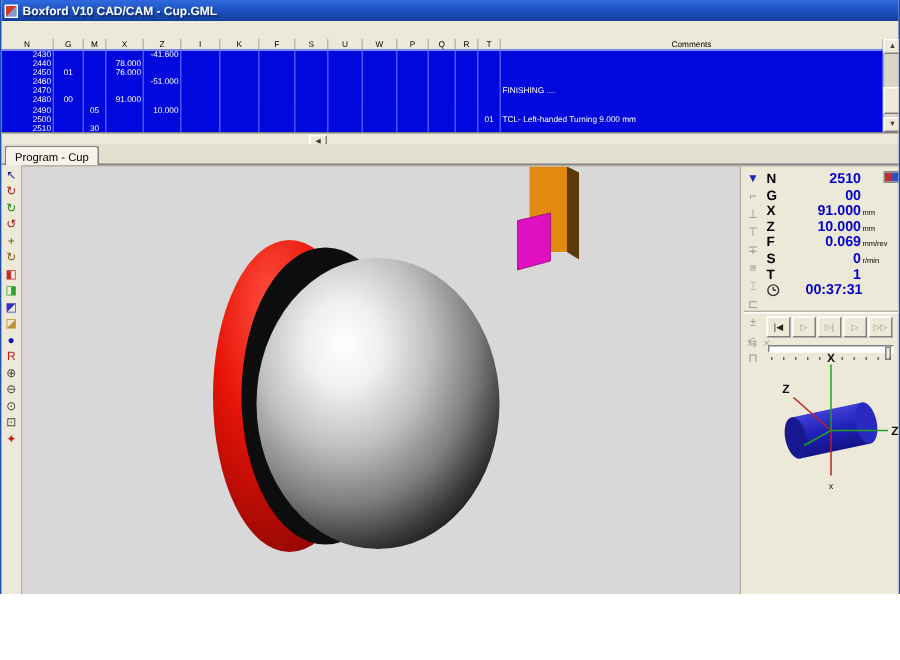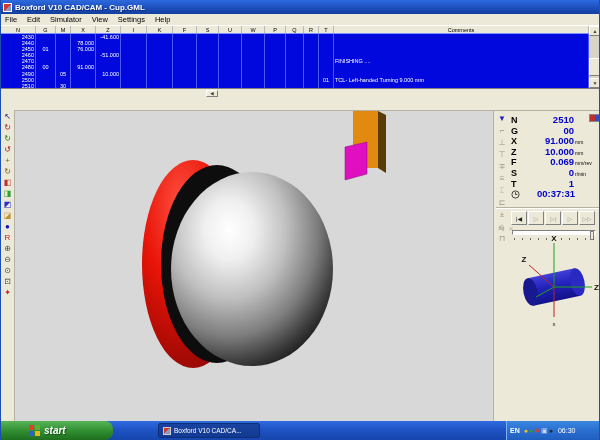--- a/index.html
+++ b/index.html
@@ -1,16 +1,16 @@
 <!DOCTYPE html>
 <html><head>
 <meta charset="utf-8">
 <style>
   html,body{margin:0;padding:0;}
-  #app{position:relative;width:600px;height:440px;overflow:hidden;
+  #app{position:relative;width:600px;height:396px;overflow:hidden;
        font-family:"Liberation Sans",sans-serif;background:#ece9d8;
        border-left:1px solid #1c4fb0;border-right:1px solid #1c4fb0;box-sizing:border-box;}
   
   .titlebar{position:absolute;left:0;top:0;width:600px;height:14px;
     background:linear-gradient(180deg,#2e6adf 0%,#1d50bd 55%,#123f9e 100%);
     display:flex;align-items:center;gap:3px;padding-left:2px;box-sizing:border-box;}
   .app-icon{width:9px;height:9px;background:linear-gradient(135deg,#d23b2a 50%,#8899c8 50%);
     border:1px solid #fff;box-sizing:border-box;}
   .title-text{color:#fff;font-size:8px;font-weight:bold;white-space:nowrap;
     text-shadow:1px 1px 1px #0a2a6a;}
@@ -110,28 +110,20 @@
 </head>
 <body>
 
 <div id="app">
 
   <div class="titlebar">
     <div class="app-icon"></div>
     <div class="title-text">Boxford V10 CAD/CAM - Cup.GML</div>
   </div>
 
-  <div class="menubar" id="menubar">
-      <div class="menu-item">File</div>
-      <div class="menu-item">Edit</div>
-      <div class="menu-item">Simulator</div>
-      <div class="menu-item">View</div>
-      <div class="menu-item">Settings</div>
-      <div class="menu-item">Help</div>
-    </div>
 
   <div class="ghead">
     <div class="grow" id="gheadrow">
         <div class="gcell">N</div>
         <div class="gcell">G</div>
         <div class="gcell">M</div>
         <div class="gcell">X</div>
         <div class="gcell">Z</div>
         <div class="gcell">I</div>
         <div class="gcell">K</div>
@@ -315,20 +307,25 @@
   <div class="vscroll">
     <div class="sbtn" style="top:0">▲</div>
     <div class="sthumb"></div>
     <div class="sbtn" style="top:52px">▼</div>
   </div>
 
   <div class="hstrip">
     <div class="hbtn">◀</div>
   </div>
 
+  <div class="tabstrip">
+    <div class="tab">
+      <span>Program - Cup</span>
+    </div>
+  </div>
 
   <div class="ltoolbar" id="ltoolbar">
       <div class="licon" style="color: rgb(26, 26, 140);">↖</div>
       <div class="licon" style="color: rgb(160, 32, 32);">↻</div>
       <div class="licon" style="color: rgb(32, 128, 32);">↻</div>
       <div class="licon" style="color: rgb(160, 32, 32);">↺</div>
       <div class="licon" style="color: rgb(128, 96, 32);">+</div>
       <div class="licon" style="color: rgb(128, 96, 32);">↻</div>
       <div class="licon" style="color: rgb(192, 48, 48);">◧</div>
       <div class="licon" style="color: rgb(48, 160, 48);">◨</div>

